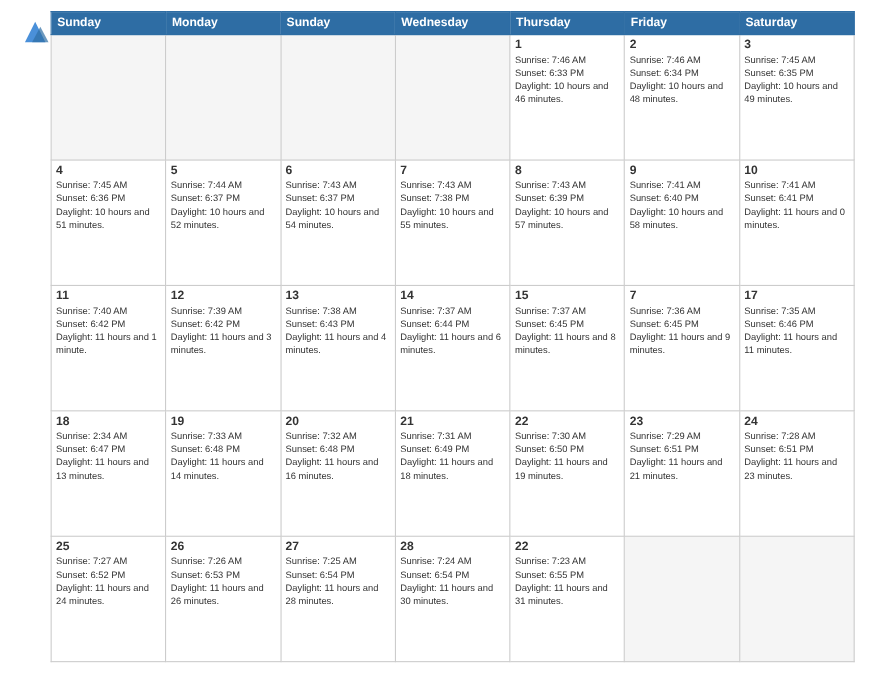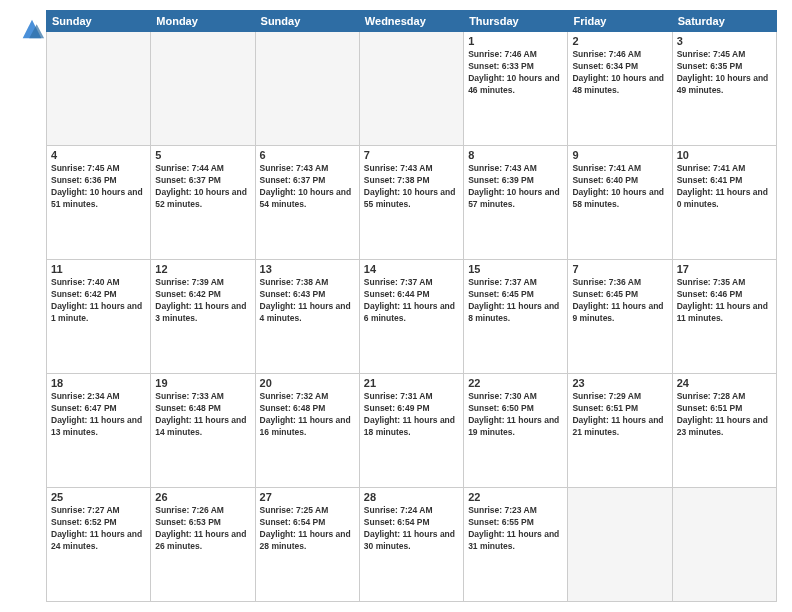--- a/index.html
+++ b/index.html
@@ -84,21 +84,20 @@
     .day-num {
       font-size: 11px;
       font-weight: bold;
       display: block;
       margin-bottom: 2px;
     }
     .day-info {
       font-size: 8.5px;
       color: #333;
       line-height: 1.4;
-      font-weight: bold;
     }
   </style>
 </head>
 <body>
 
 <div class="page">
   <div class="header">
     <div class="logo">
       <div>
         <div class="logo-text">

